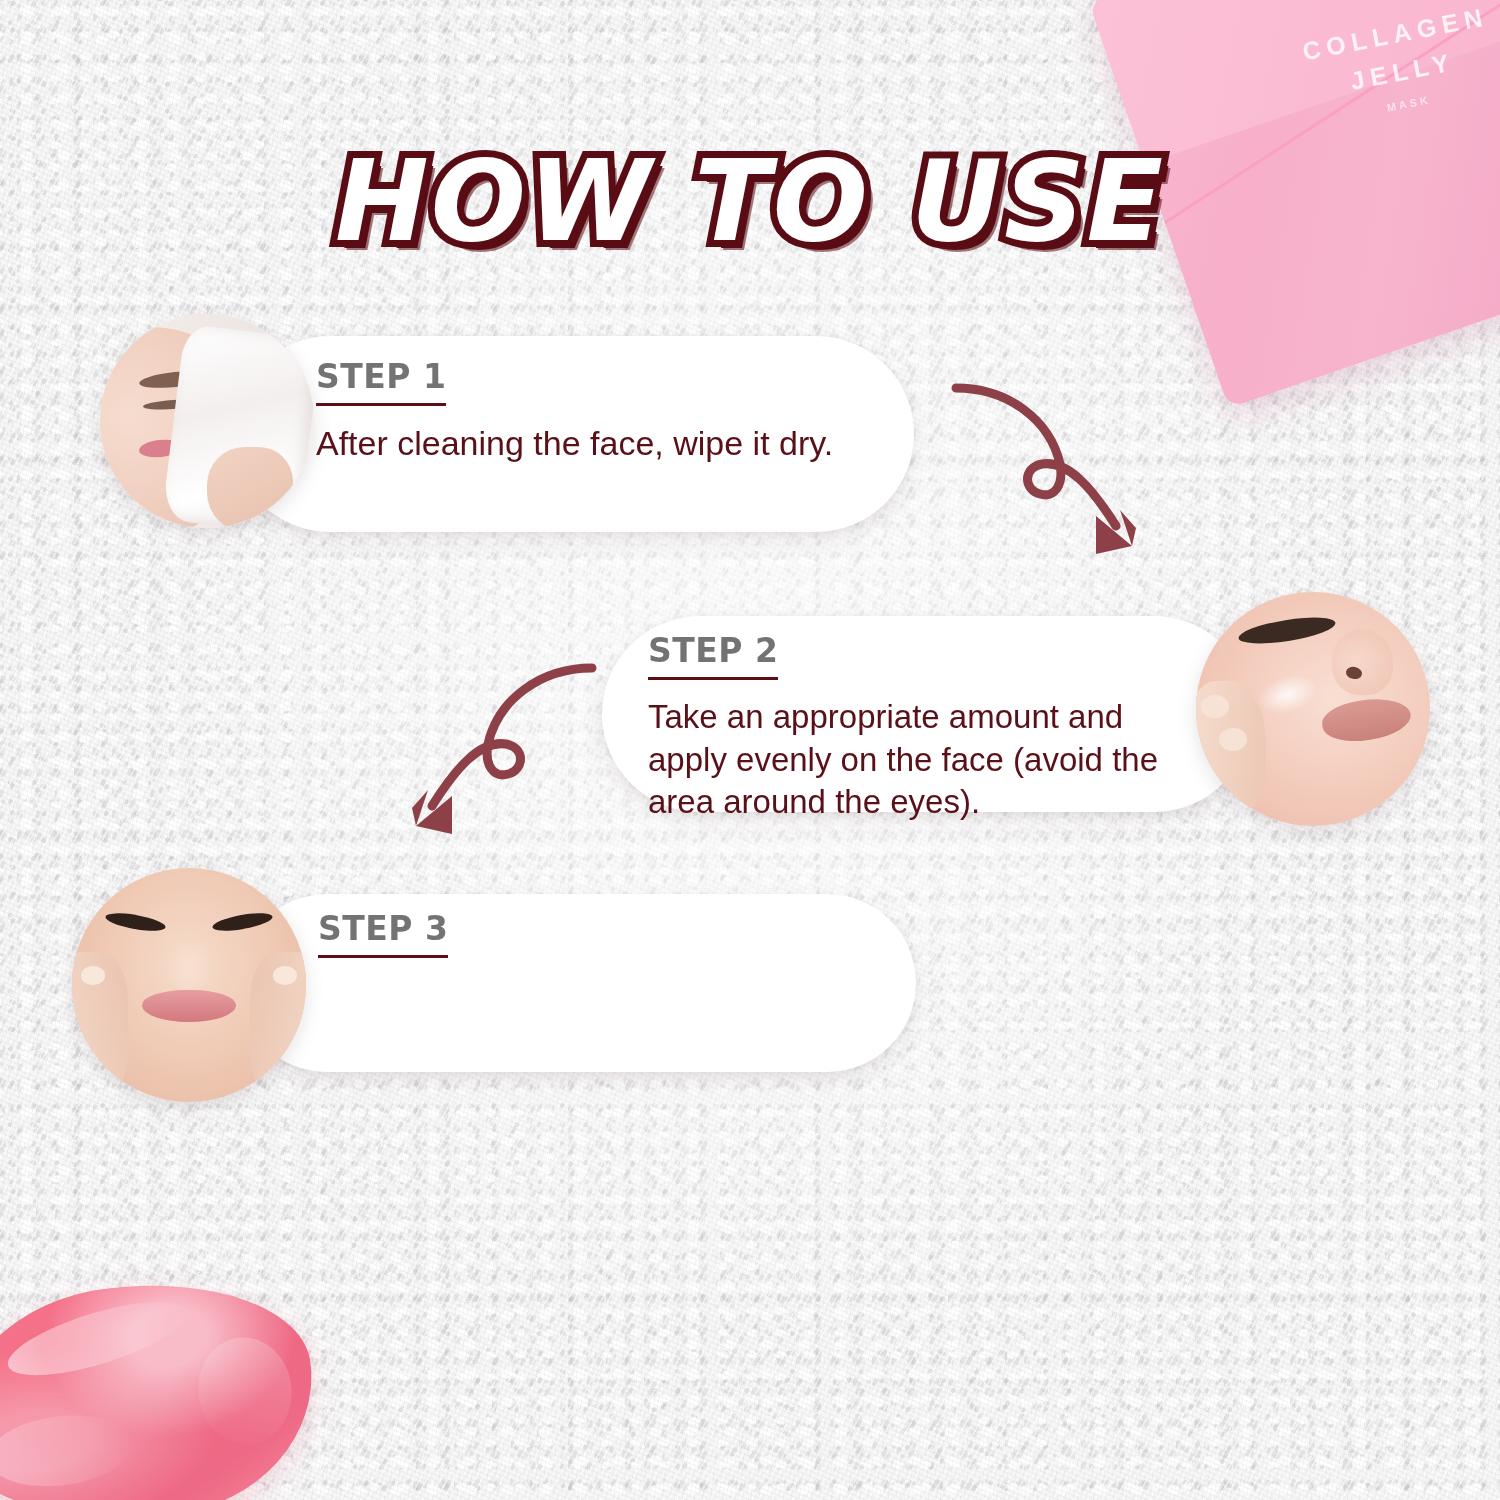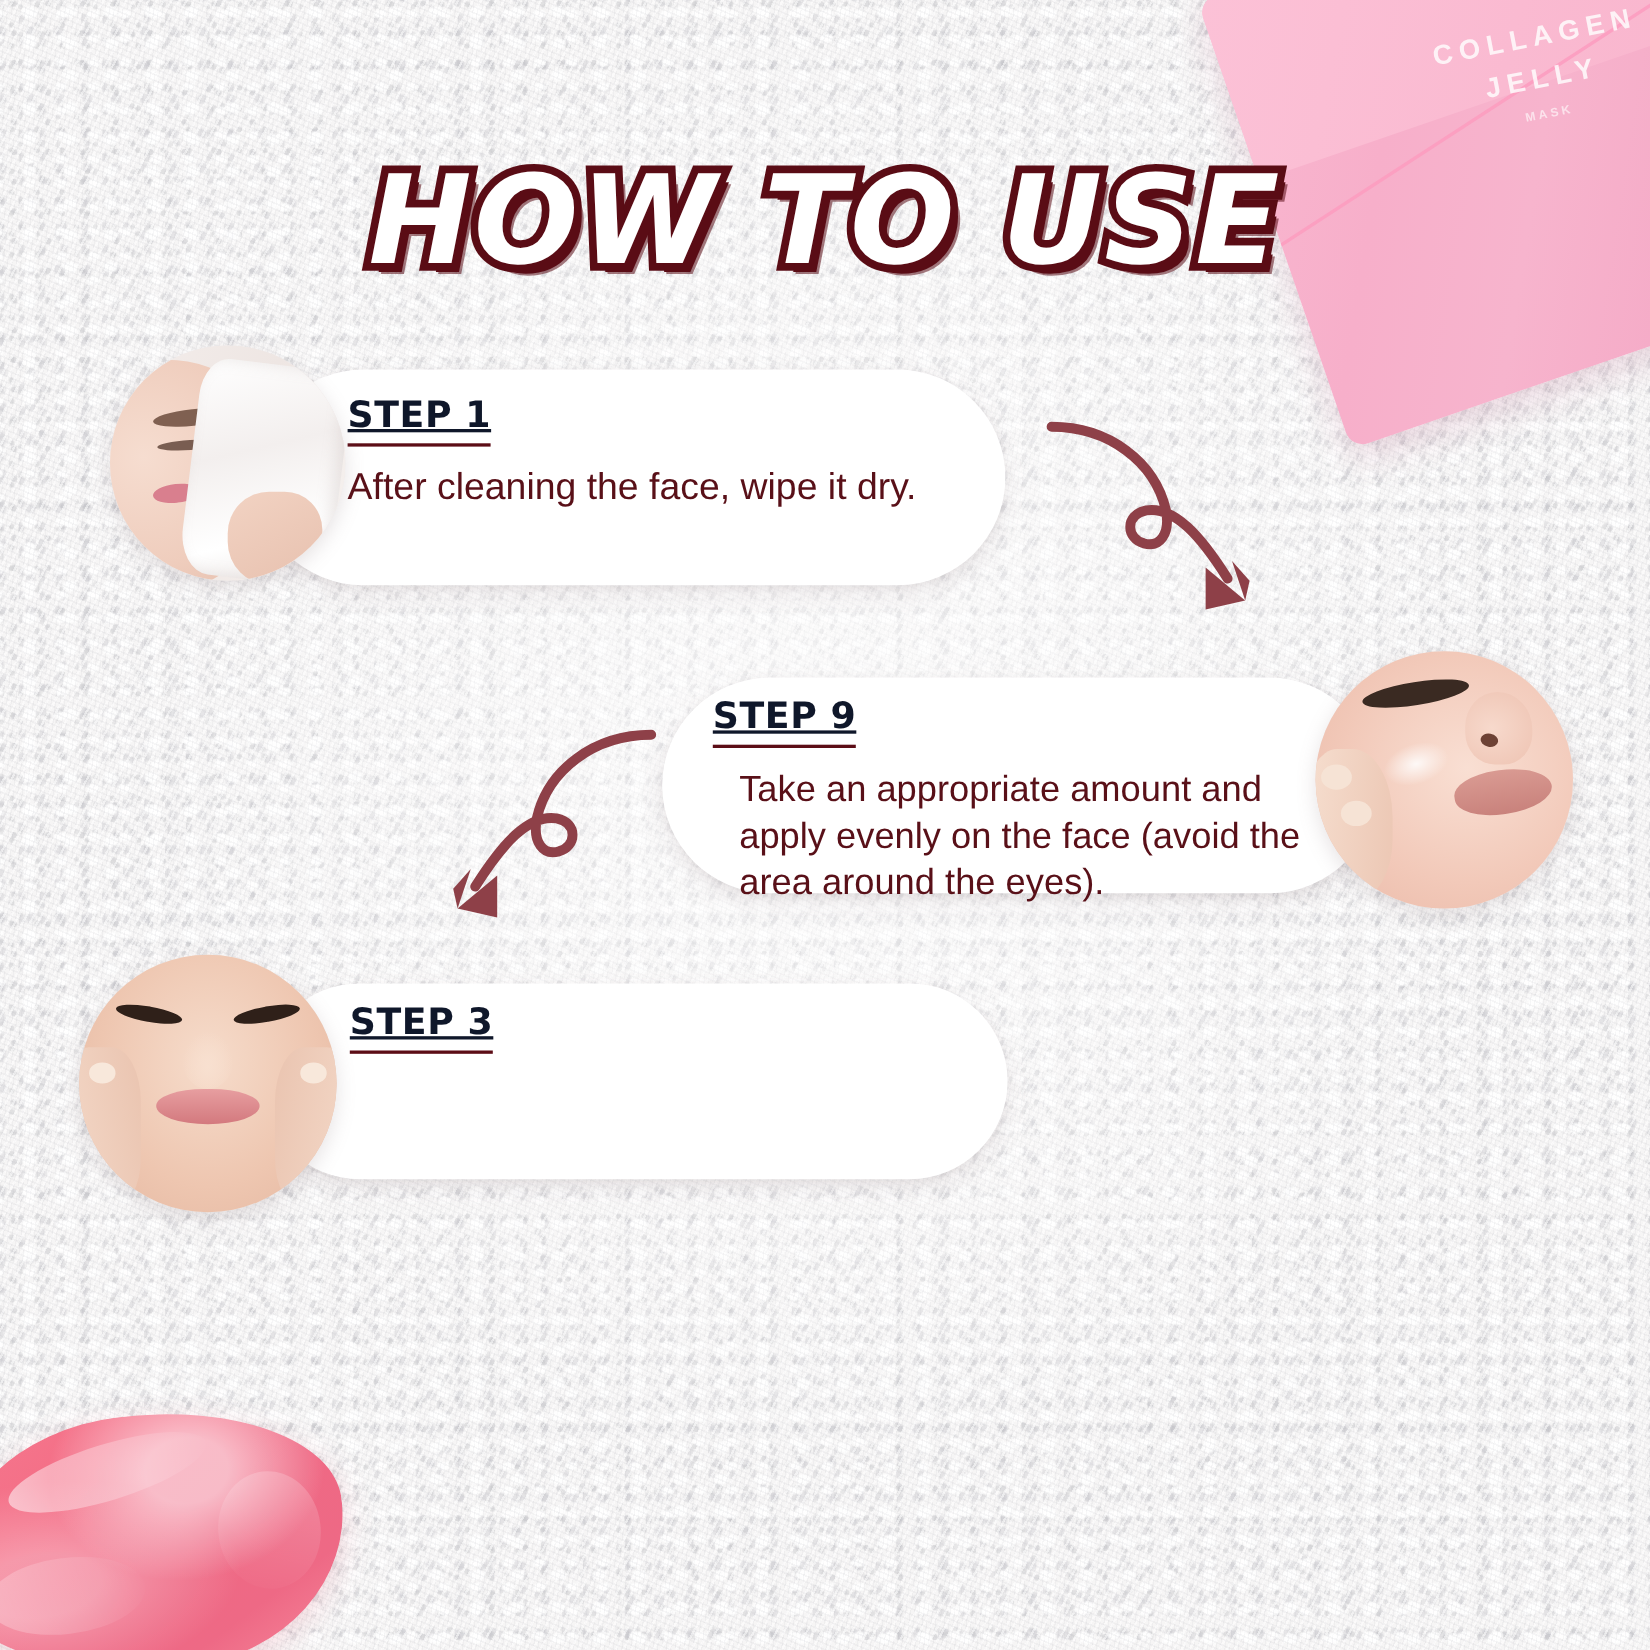--- a/index.html
+++ b/index.html
@@ -109,30 +109,29 @@
   #card2{left:602px;top:616px;width:650px;height:196px;border-radius:98px;}
   #card3{left:238px;top:894px;width:678px;height:178px;border-radius:89px;}
 
   .card-body{position:absolute;}
   #body1{left:84px;top:24px;width:560px;}
   #body2{left:46px;top:18px;width:560px;}
   #body3{left:80px;top:18px;width:560px;}
 
   .step-label{
     font-family:"DejaVu Sans", sans-serif;
-    font-weight:700;font-size:33px;letter-spacing:.5px;color:#0f172a;
+    font-weight:700;font-size:33px;letter-spacing:.5px;color:#737373;
     display:inline-block;padding-bottom:8px;border-bottom:3px solid #5c0d16;
     line-height:1.05;
-    text-decoration:underline;
   }
   .step-text{
     margin-top:16px;font-size:34px;line-height:1.28;color:#591018;
     font-family:"Liberation Sans", sans-serif;
   }
-  #body2 .step-text{font-size:33px;line-height:1.30;margin-left:24px;}
+  #body2 .step-text{font-size:33px;line-height:1.30;}
 
   
   .photo{
     position:absolute;border-radius:50%;overflow:hidden;
     box-shadow:0 6px 18px rgba(130,110,115,.20);
     background:#efeaea;
   }
   #photo1{left:100px;top:314px;width:214px;height:214px;}
   #photo2{left:1196px;top:592px;width:234px;height:234px;}
   #photo3{left:72px;top:868px;width:234px;height:234px;}
@@ -268,21 +267,21 @@
   <div class="arrow" id="arrow1">
     <svg width="250" height="208" viewBox="0 0 250 208" fill="none" xmlns="http://www.w3.org/2000/svg">
       <path d="M6 20 C 58 20, 100 52, 110 96 C 114 118, 104 130, 90 126 C 74 122, 72 100, 92 96 C 118 92, 142 120, 166 158" stroke="#8e4048" stroke-width="9" stroke-linecap="round" fill="none"></path>
       <path d="M146 148 L182 178 L146 186 Z" fill="#8e4048"></path>
       <path d="M182 178 L170 142 L186 160 Z" fill="#8e4048"></path>
     </svg>
   </div>
 
   <div class="card" id="card2">
     <div class="card-body" id="body2">
-      <div class="step-label">STEP 9</div>
+      <div class="step-label">STEP 2</div>
       <div class="step-text">Take an appropriate amount and apply evenly on the face (avoid the area around the eyes).</div>
     </div>
   </div>
   <div class="photo" id="photo2">
     <div class="ph-in">
       <div class="skin"></div>
       <div class="lid"></div>
       <div class="nose"></div>
       <div class="nostril"></div>
       <div class="lips"></div>

